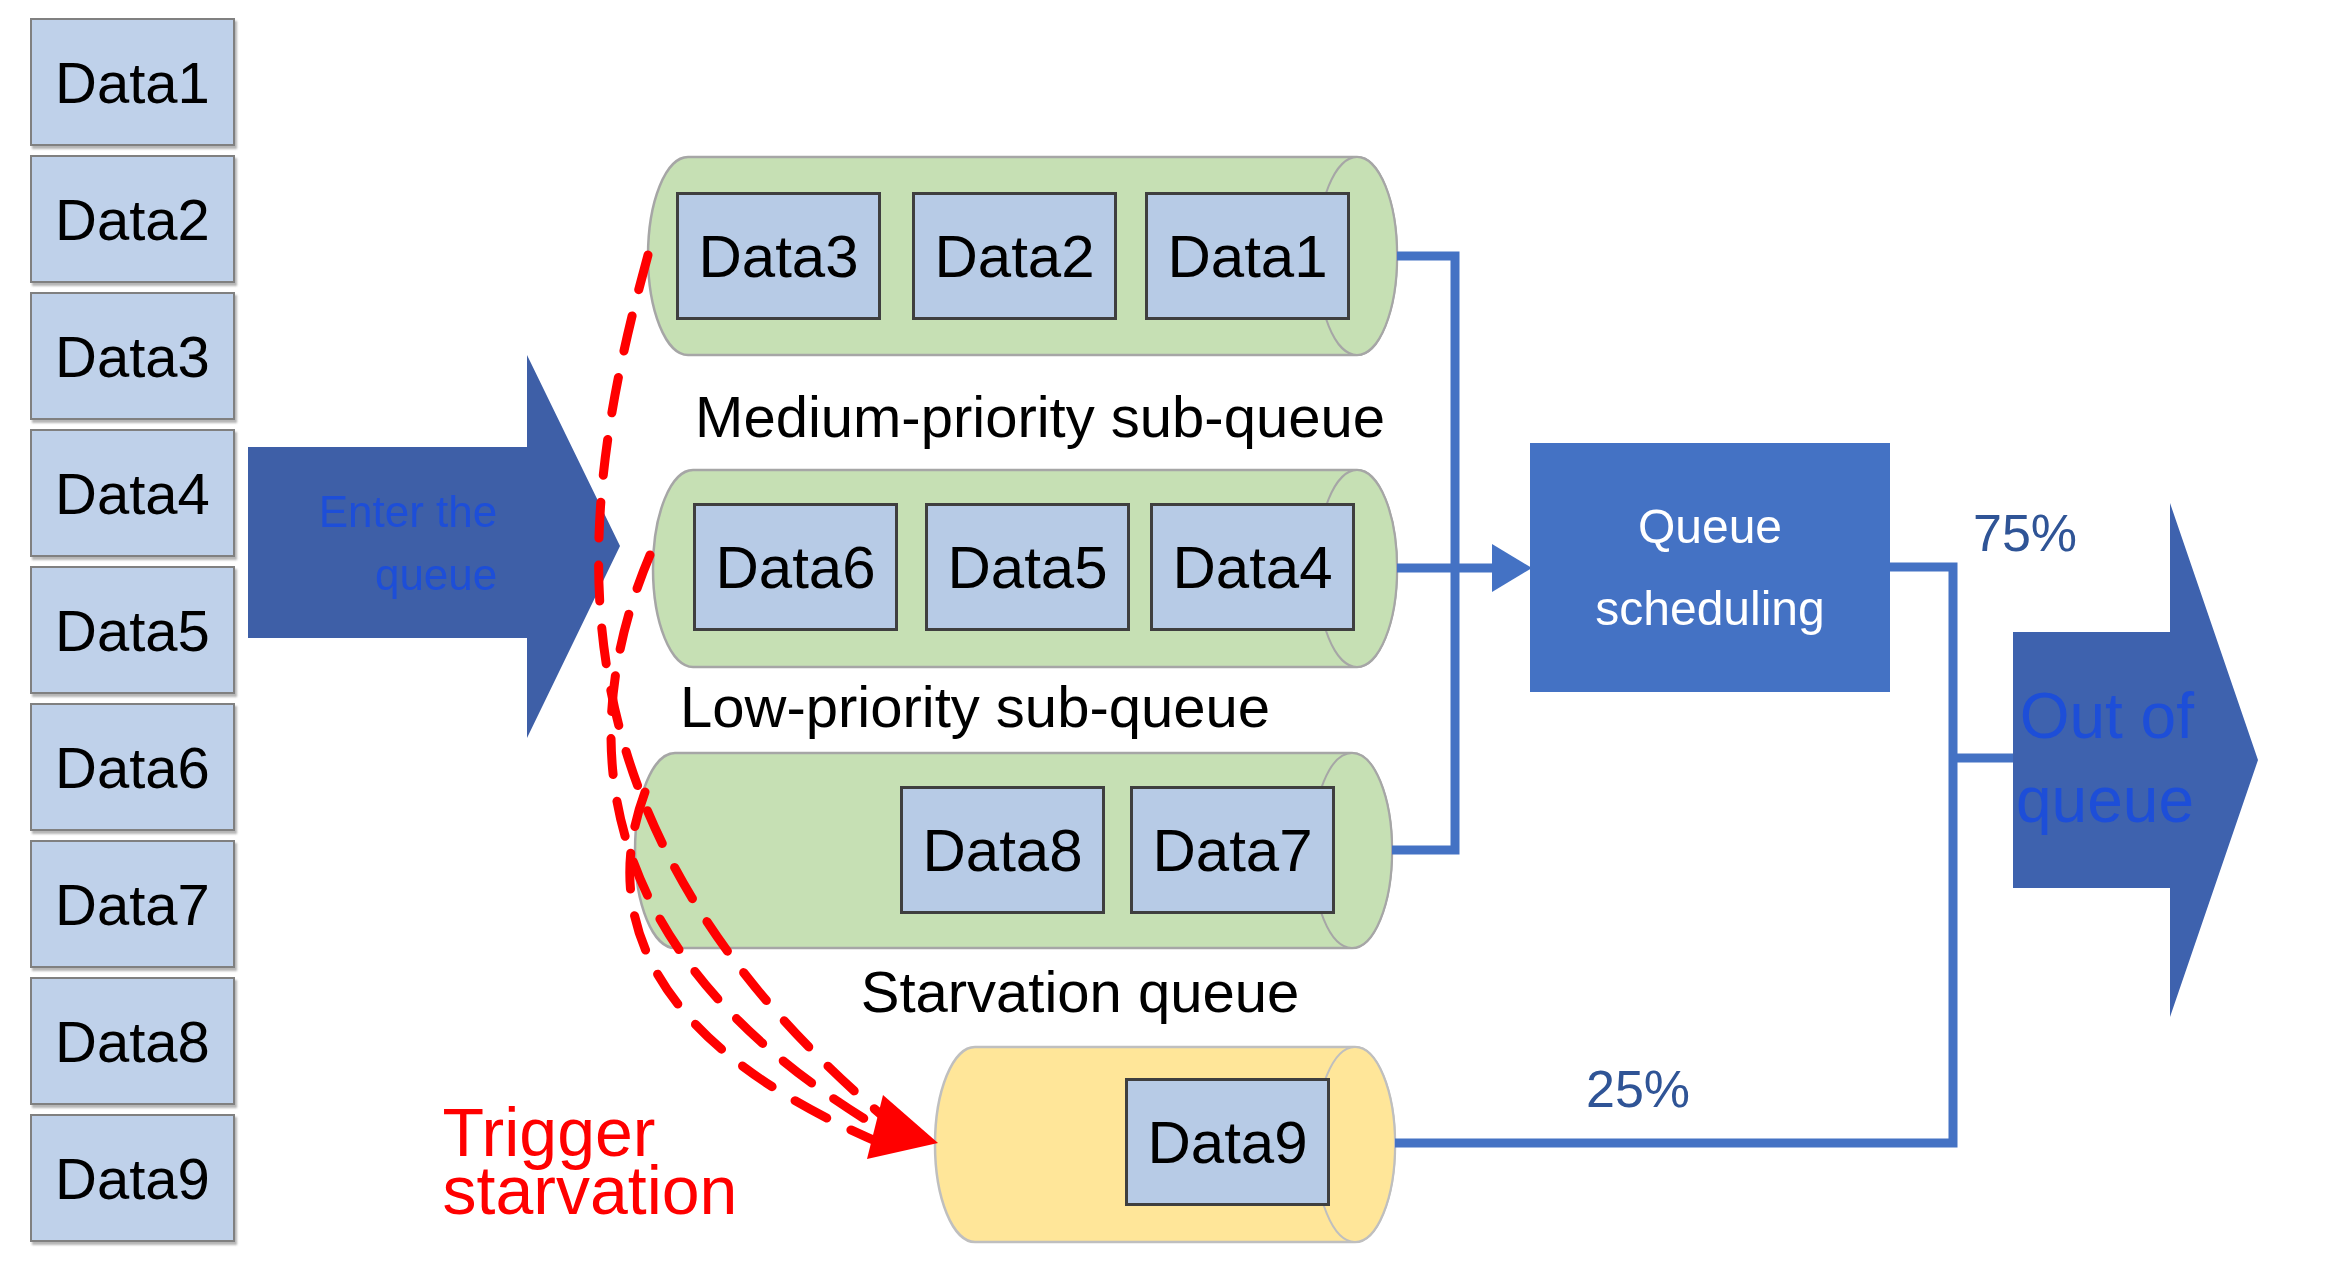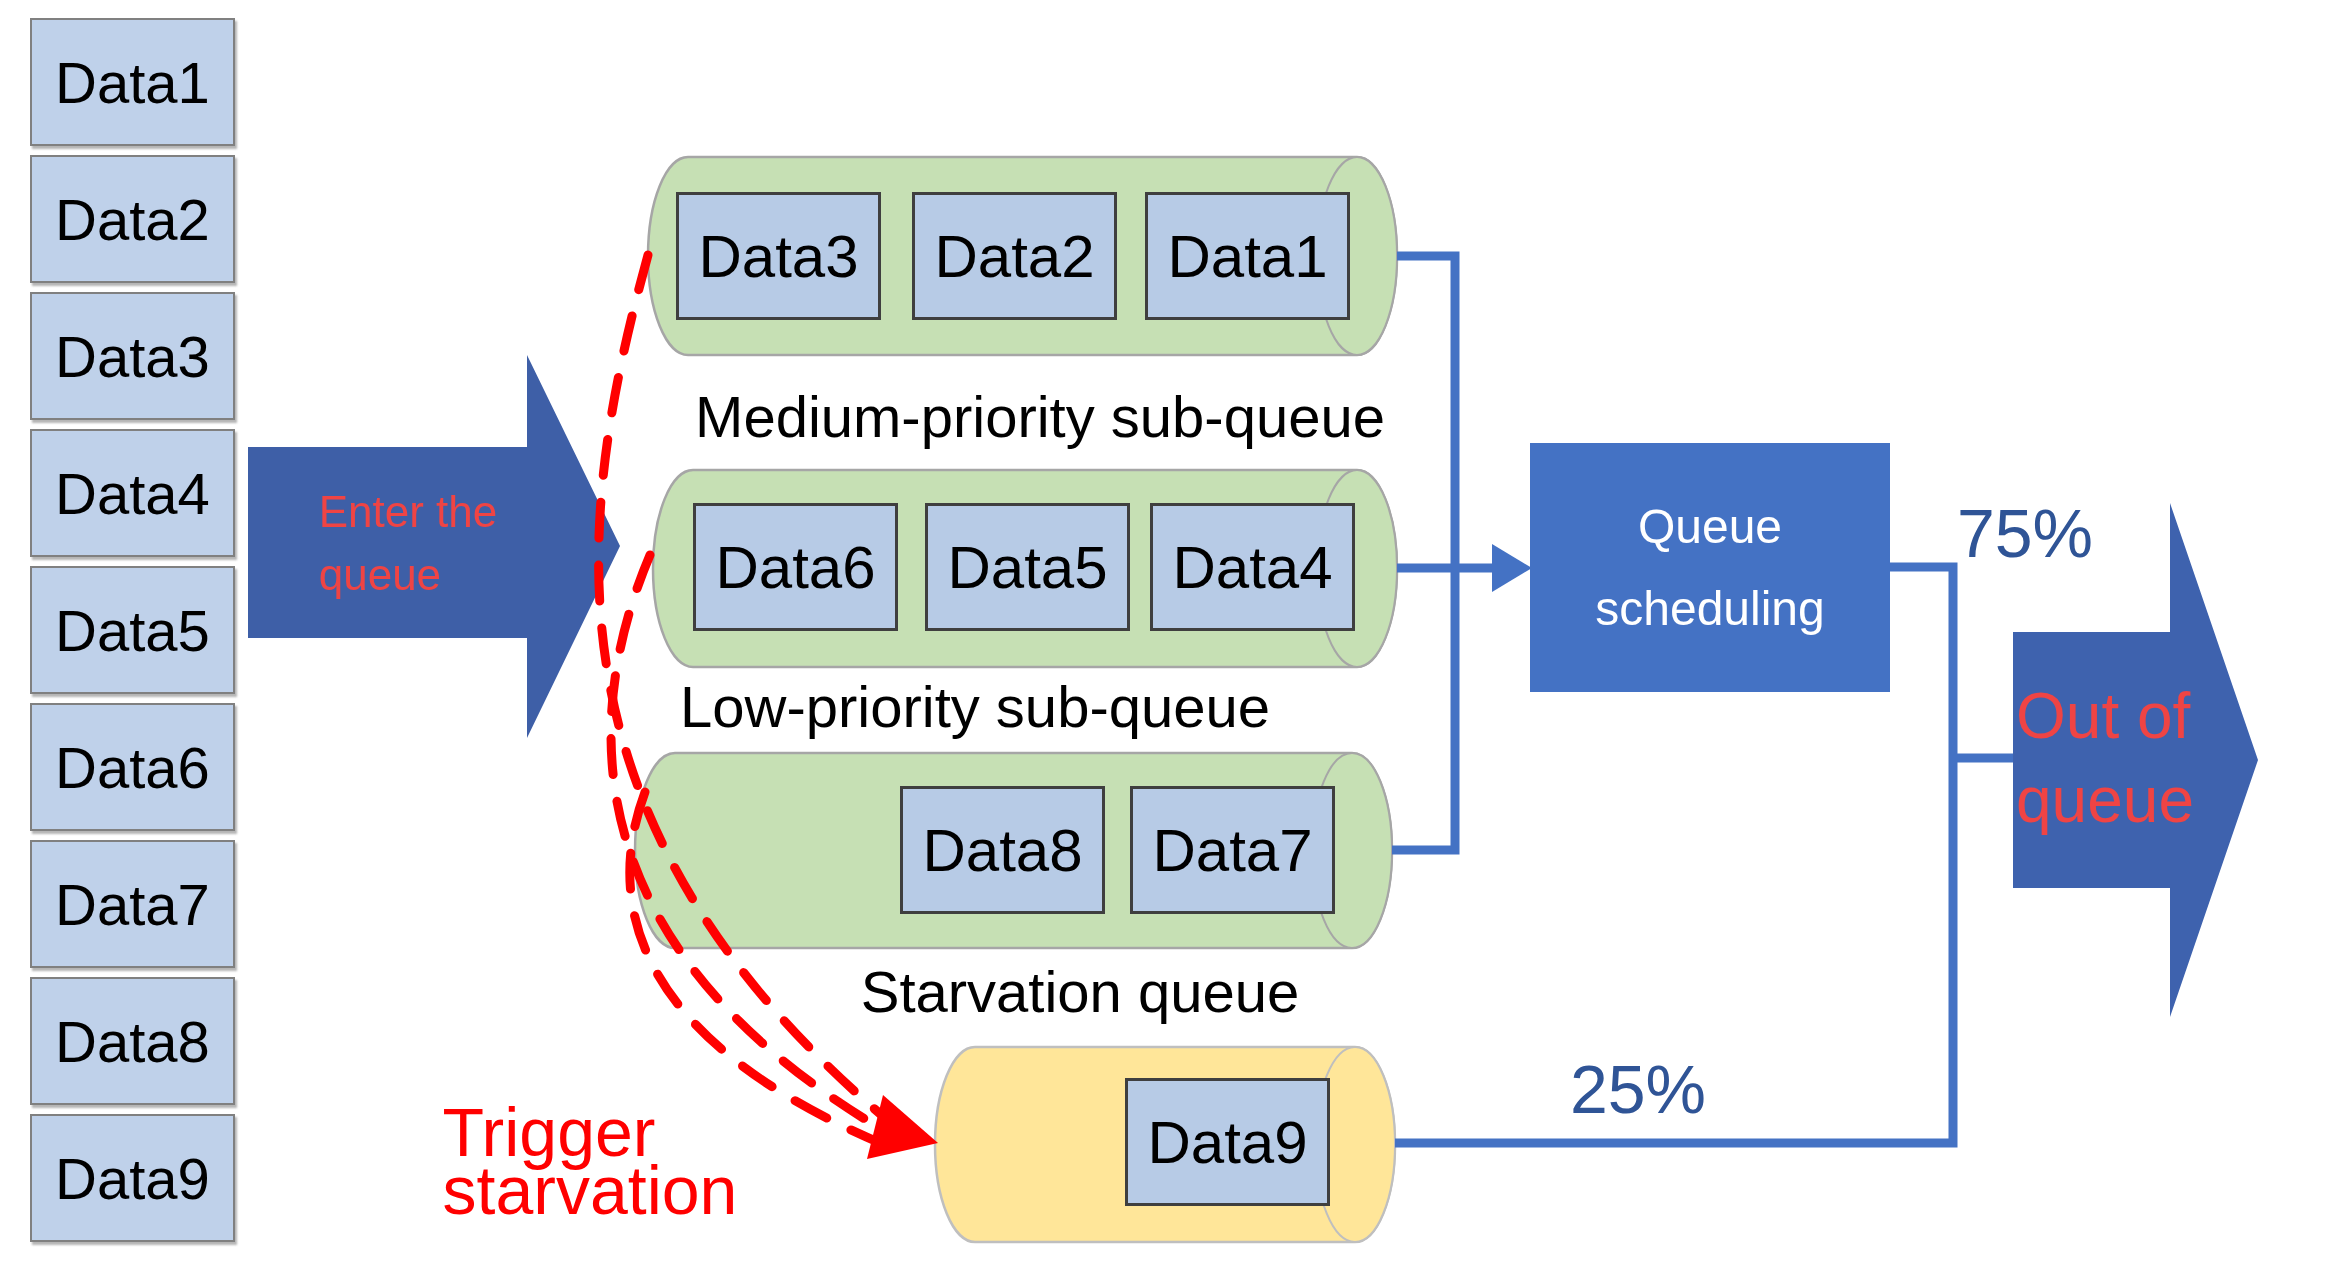--- a/index.html
+++ b/index.html
@@ -9,22 +9,22 @@
   .canvas svg{position:absolute;left:0;top:0;}
   .dbox{position:absolute;width:205px;height:128px;display:flex;align-items:center;
         justify-content:center;font-size:58px;color:#000;background:#BFD1EA;
         border:2px solid #808080;box-sizing:border-box;
         box-shadow:2px 3px 2px rgba(90,90,90,.45);}
   .qbox{position:absolute;width:205px;height:128px;display:flex;align-items:center;
         justify-content:center;font-size:60px;color:#000;background:#B7CBE6;
         border:3px solid #3F3F3F;box-sizing:border-box;}
   .title{position:absolute;transform:translate(-50%,-50%);white-space:nowrap;
          font-size:58px;color:#000;}
-  .pct{position:absolute;transform:translate(-50%,-50%);font-size:68px;color:#2F5496;}
-  .arrow-text{position:absolute;color:#ef4444;text-align:left;white-space:nowrap;
+  .pct{position:absolute;transform:translate(-50%,-50%);font-size:52px;color:#2F5496;}
+  .arrow-text{position:absolute;color:#1d4ed8;text-align:right;white-space:nowrap;
               transform:translate(-50%,-50%);}
   .enter-text{font-size:44px;line-height:63px;}
   .out-text{font-size:64px;line-height:84px;}
   .sched{position:absolute;left:1530px;top:443px;width:360px;height:249px;
          background:#4472C4;color:#fff;display:flex;flex-direction:column;
          align-items:center;justify-content:center;font-size:48px;line-height:82px;}
   .trigger{position:absolute;transform:translate(-50%,-50%);color:#FF0000;
            font-size:68px;line-height:58px;white-space:nowrap;}
 </style>
 </head>

